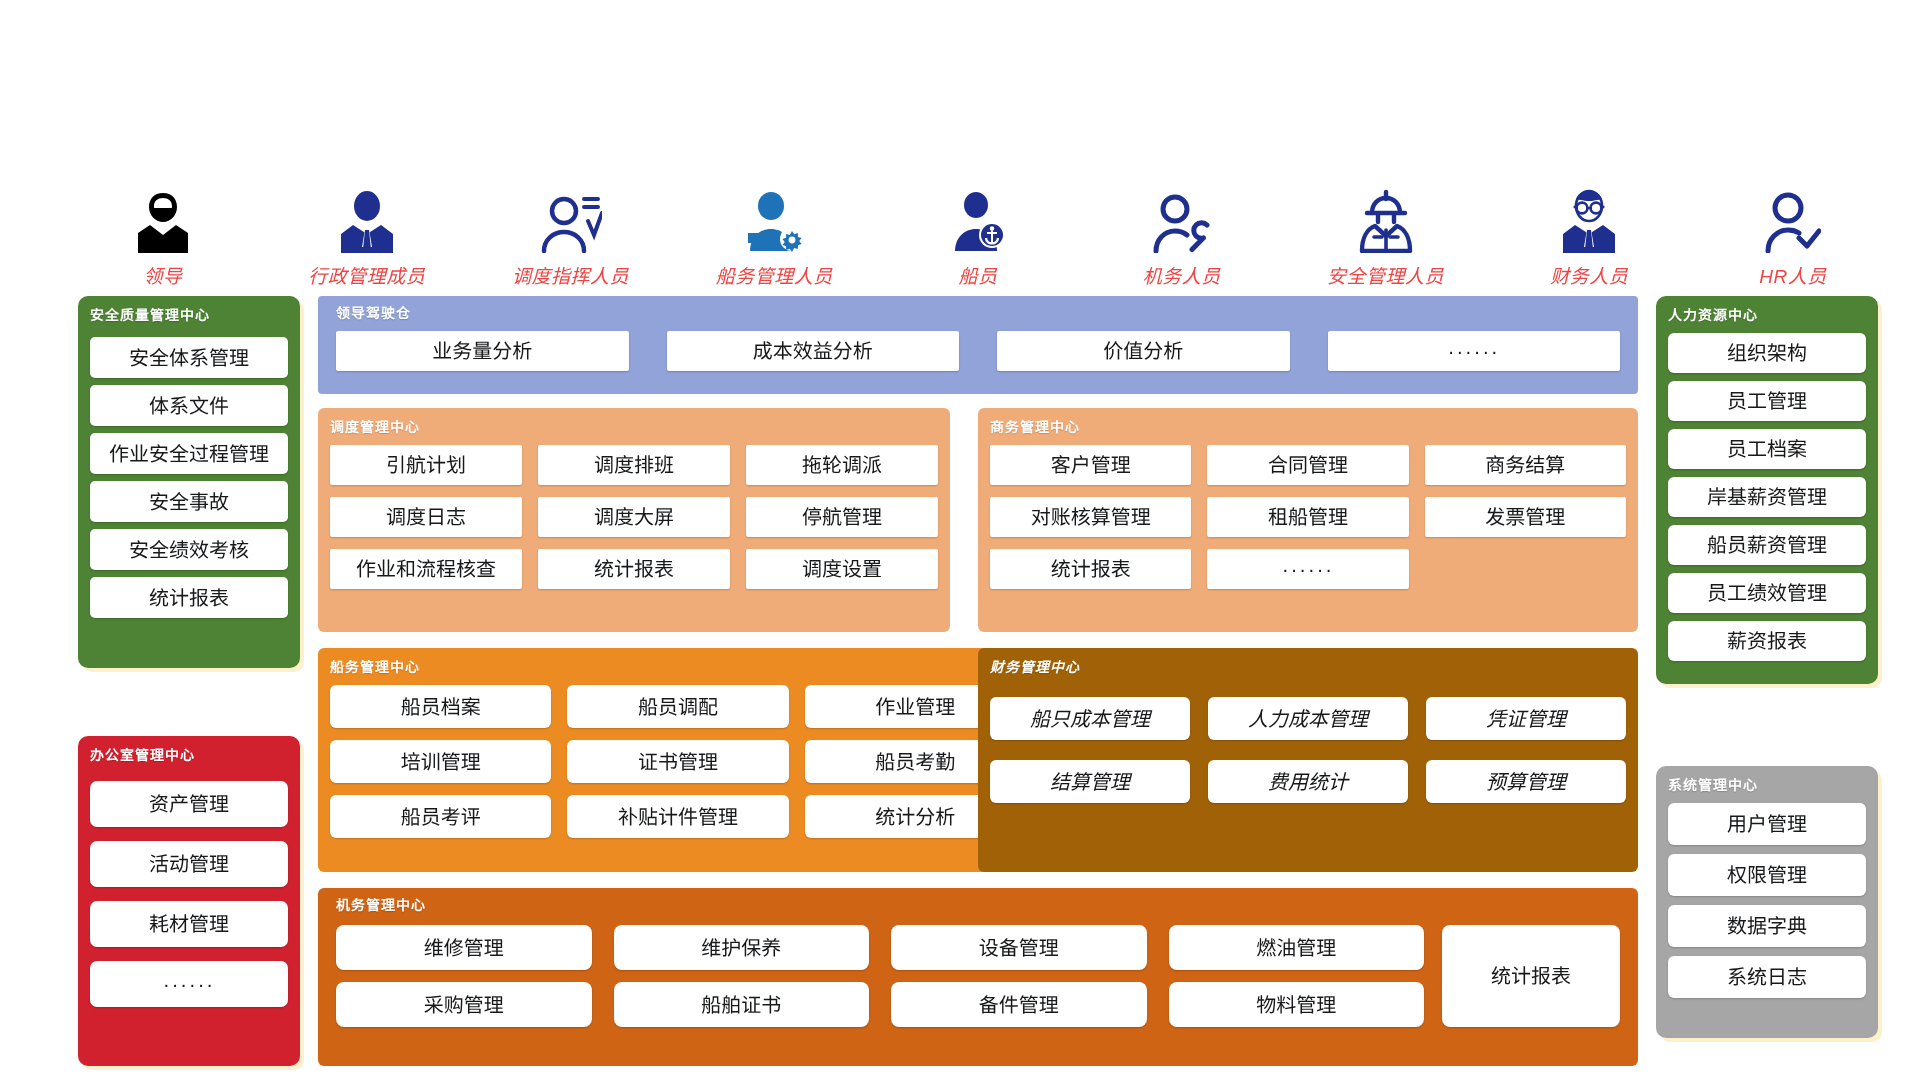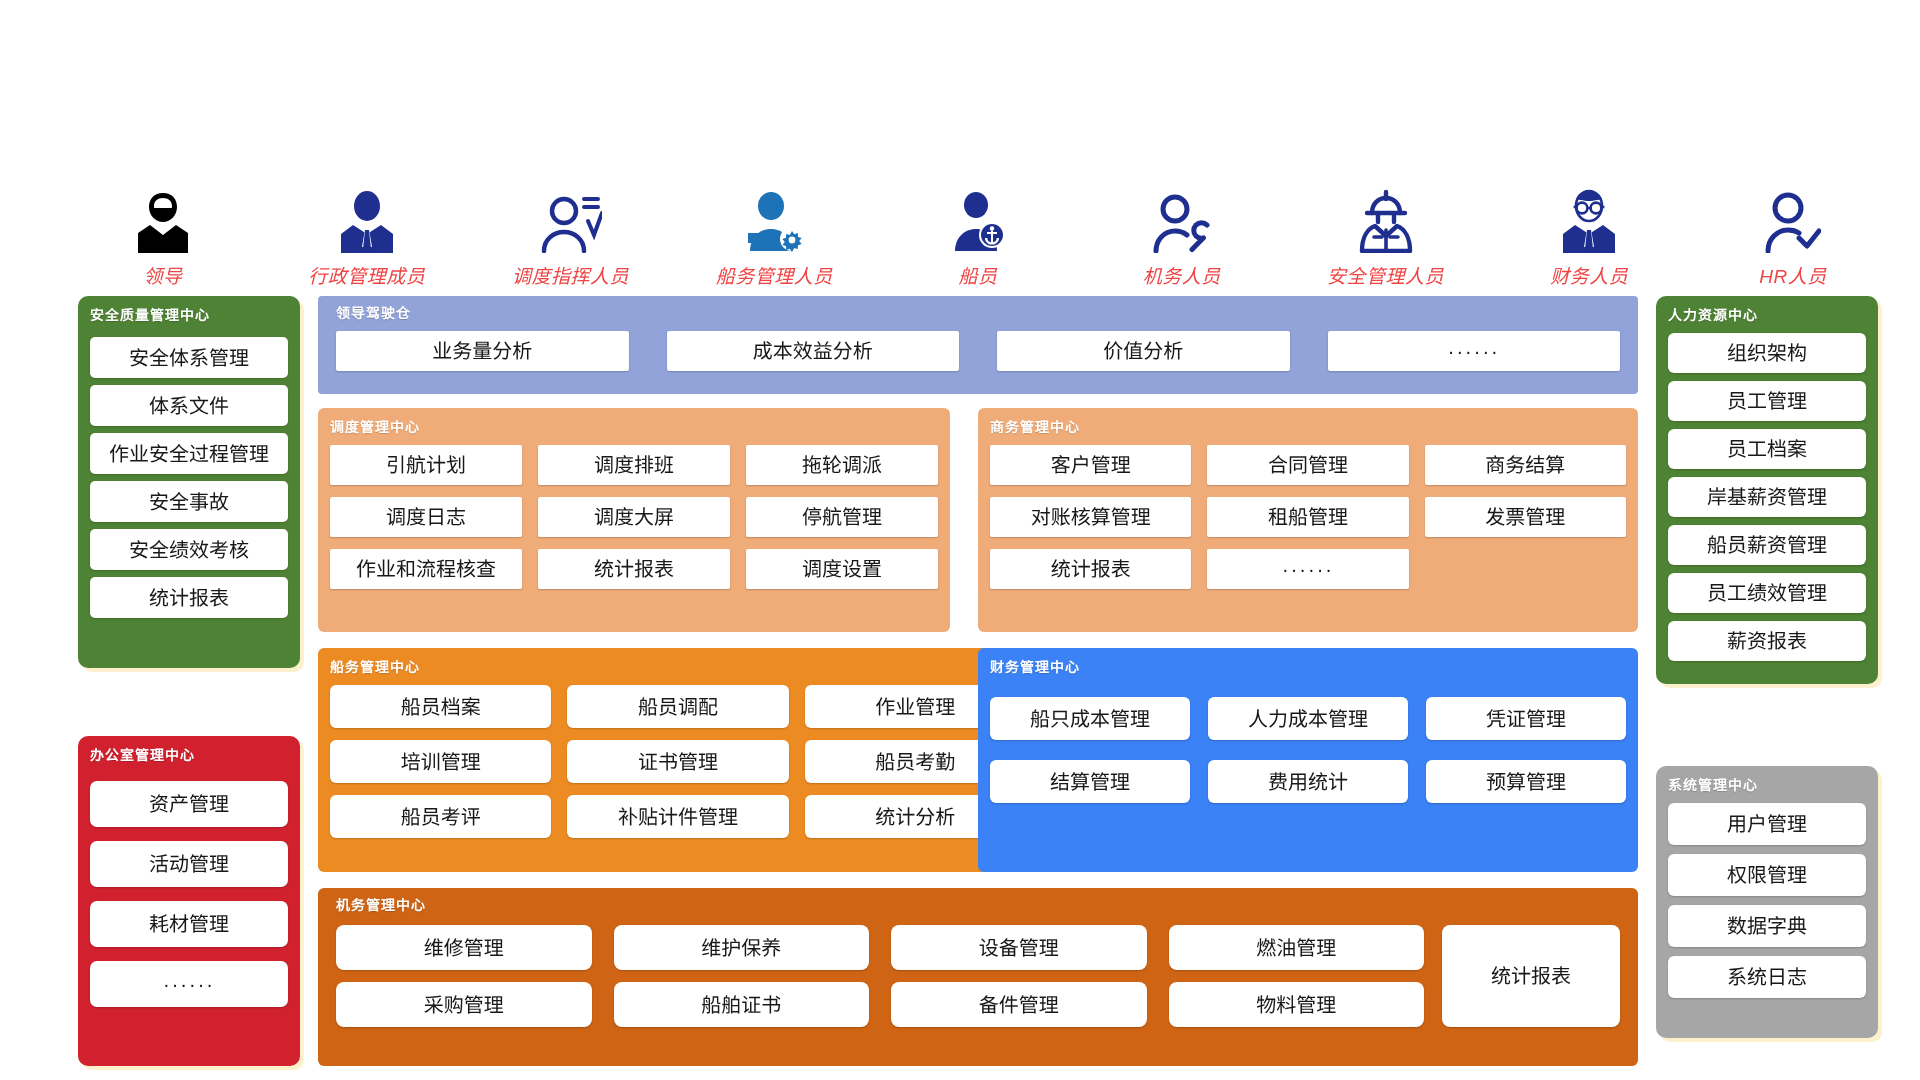--- a/index.html
+++ b/index.html
@@ -137,22 +137,23 @@
   }
   
   #panel-shipaffairs {
     left: 240px; top: 352px; width: 720px; height: 224px;
     background: #ed8b23;
     border-radius: 6px;
   }
   
   #panel-finance {
     left: 900px; top: 352px; width: 660px; height: 224px;
-    background: #3b82f6;
+    background: #a16207;
     border-radius: 6px;
+    font-style: italic;
   }
 
   .grid3 {
     display: grid;
     grid-template-columns: repeat(3, 1fr);
     gap: 12px 16px;
     padding-top: 2px;
   }
   #panel-dispatch .tile, #panel-business .tile { height: 40px; border-radius: 2px; }
   #panel-shipaffairs .tile, #panel-finance .tile { height: 43px; border-radius: 6px; }

